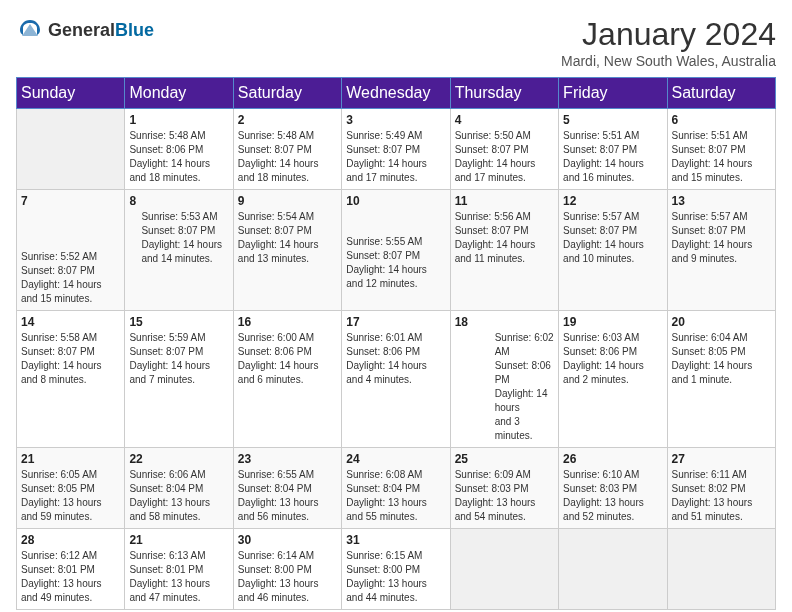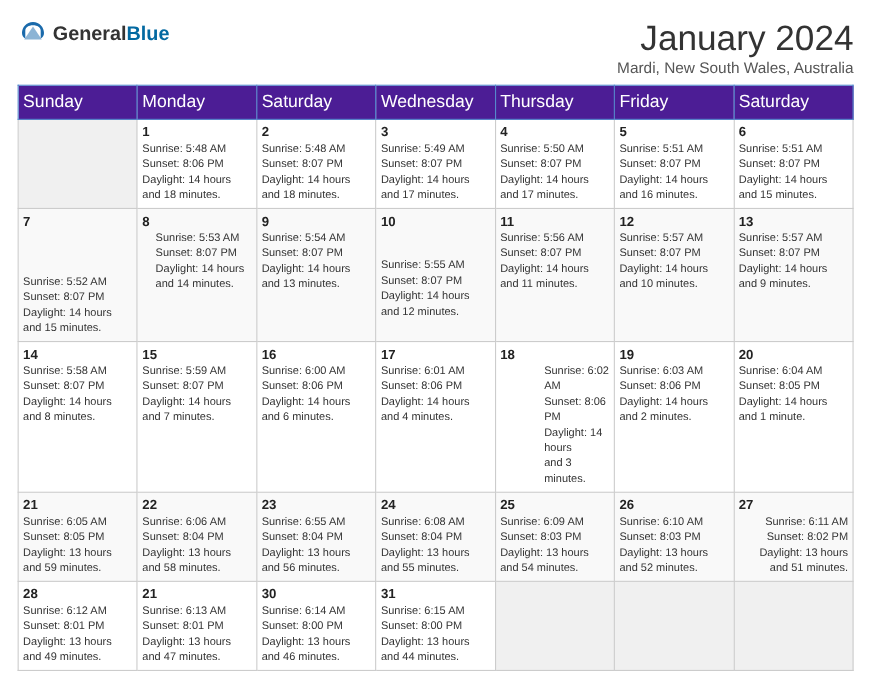--- a/index.html
+++ b/index.html
@@ -305,21 +305,21 @@
         </td>
         <td>
           <div class="day-num">26</div>
           <div class="day-info" style="white-space: pre-line;">Sunrise: 6:10 AM
 Sunset: 8:03 PM
 Daylight: 13 hours
 and 52 minutes.</div>
         </td>
         <td>
           <div class="day-num">27</div>
-          <div class="day-info" style="white-space: pre-line; text-align: right;">Sunrise: 6:11 AM
+          <div class="day-info" style="white-space: pre-line;">Sunrise: 6:11 AM
 Sunset: 8:02 PM
 Daylight: 13 hours
 and 51 minutes.</div>
         </td>
       </tr>
       <tr>
         <td>
           <div class="day-num">28</div>
           <div class="day-info" style="white-space: pre-line;">Sunrise: 6:12 AM
 Sunset: 8:01 PM

